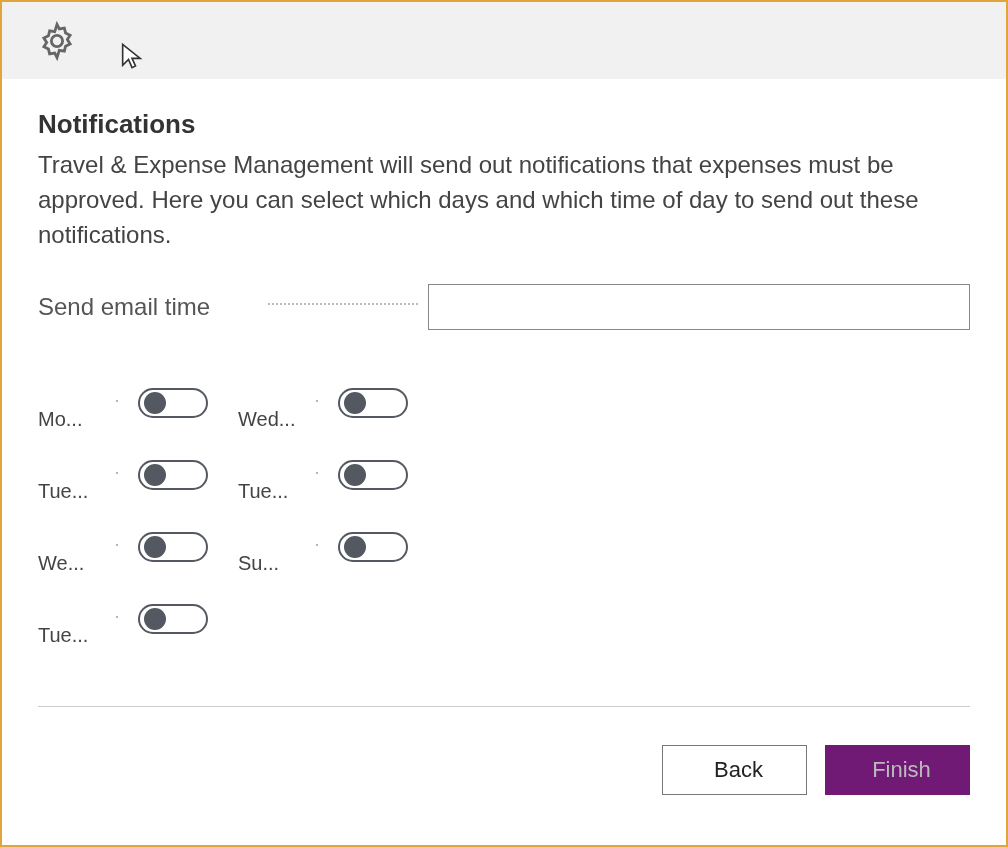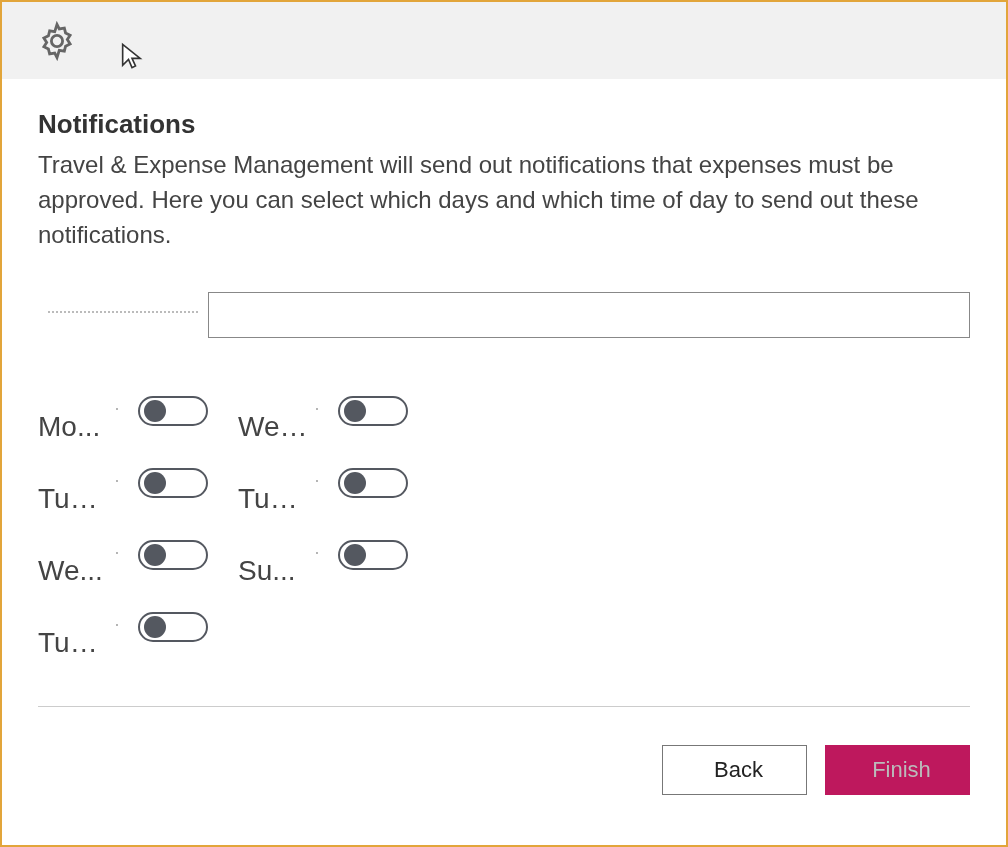--- a/index.html
+++ b/index.html
@@ -49,21 +49,21 @@
   .title {
     font-size: 26px;
     font-weight: 700;
     color: #333;
     margin-bottom: 8px;
   }
   .description {
     font-size: 24px;
     color: #444;
     line-height: 1.45;
-    margin-bottom: 40px;
+    margin-bottom: 32px;
   }
   .field-row {
     display: flex;
     align-items: center;
     margin-bottom: 56px;
   }
   .field-label {
     font-size: 24px;
     color: #555;
     width: 220px;
@@ -93,21 +93,21 @@
     display: flex;
     flex-direction: column;
     gap: 38px;
   }
   .toggle-row {
     display: flex;
     align-items: center;
     height: 34px;
   }
   .toggle-label {
-    font-size: 28px;
+    font-size: 20px;
     color: #444;
     width: 70px;
     overflow: hidden;
     text-overflow: ellipsis;
     white-space: nowrap;
     margin-top: 32px;
   }
   .toggle-dot {
     width: 18px;
     text-align: center;
@@ -158,21 +158,21 @@
     cursor: pointer;
     user-select: none;
     padding-left: 8px;
   }
   .btn-outline {
     border: 1px solid #777;
     background: #fff;
     color: #222;
   }
   .btn-disabled {
-    background: #be185d;
+    background: #701a75;
     color: #bbb;
     cursor: default;
   }
 </style>
 </head>
 <body>
 
 <div class="window">
 
   <div class="header-bar">
@@ -187,20 +187,21 @@
         <path d="M2 2 L2 20 L7 15 L10 22 L13 20.5 L10 14 L17 14 Z" fill="#fff" stroke="#333" stroke-width="1.4"></path>
       </svg>
     </div>
   </div>
 
   <div class="content">
     <div class="title">Notifications</div>
     <div class="description">Travel &amp; Expense Management will send out notifications that expenses must be approved. Here you can select which days and which time of day to send out these notifications.</div>
 
     <div class="field-row">
+      <span class="field-label">Send email time</span>
       <span class="dotted-connector"></span>
       <input class="text-input" type="text" value="" style="">
     </div>
 
     <div class="toggles-grid">
       <div class="toggle-col" id="col1">
           <div class="toggle-row">
             <span class="toggle-label">Mo...</span>
             <span class="toggle-dot">·</span>
             <div class="toggle">

